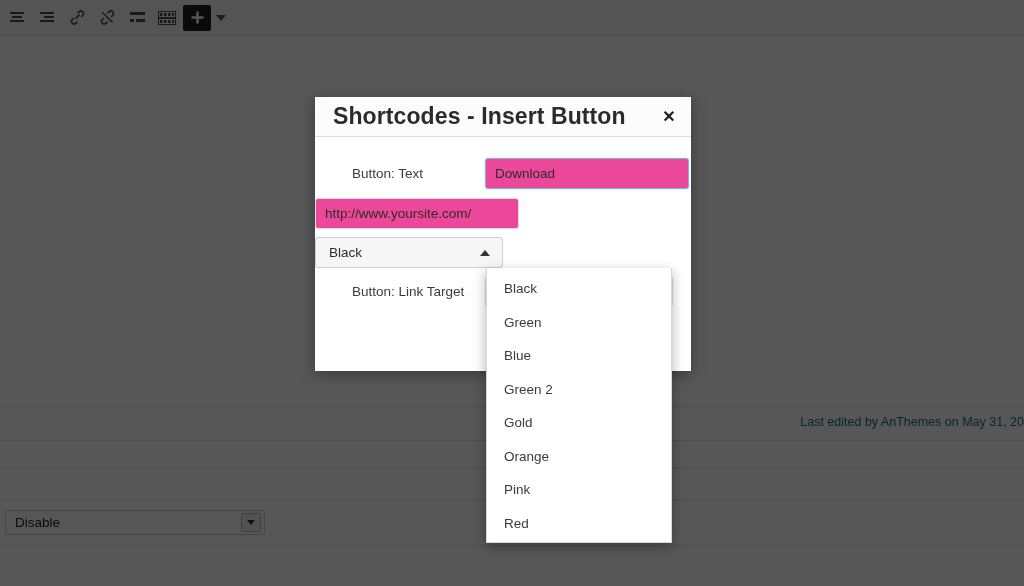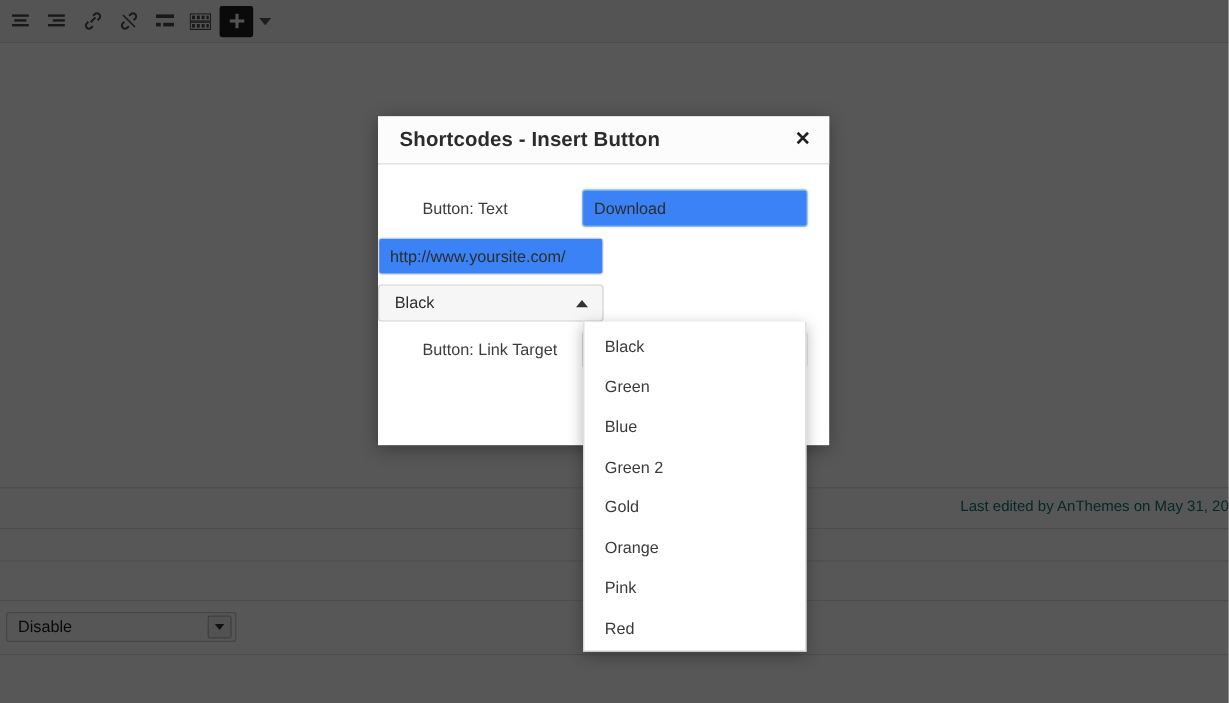--- a/index.html
+++ b/index.html
@@ -65,21 +65,21 @@
     color: #0f766e;
     padding-right: 0px;
     white-space: nowrap;
     overflow: hidden;
   }
   .lastedit span { padding-right: 0; }
 
   .bottom-select {
     position: absolute;
     left: 5px; top: 510px;
-    width: 192px; height: 25px;
+    width: 260px; height: 25px;
     background: #fdfdfd;
     border: 1px solid #c9c9c9;
     border-radius: 3px;
     display: flex; align-items: center;
     font-size: 13.5px;
     color: #1a1a1a;
     padding-left: 9px;
   }
   .bottom-select .selarrow {
     position: absolute; right: 3px; top: 2px;
@@ -113,21 +113,21 @@
     z-index: 20;
   }
   .modal-head {
     position: relative;
     height: 40px;
     background: #fcfcfc;
     border-bottom: 1px solid #dddddd;
     display: flex; align-items: center;
   }
   .modal-title {
-    font-size: 17px;
+    font-size: 23px;
     font-weight: bold;
     color: #2b2b2b;
     padding-left: 18px;
     letter-spacing: 0.1px;
   }
   .modal-close {
     position: absolute; right: 10px; top: 9px;
     width: 24px; height: 22px;
     display: flex; align-items: center; justify-content: center;
     font-size: 16px; font-weight: bold;
@@ -147,23 +147,23 @@
   }
   .flabel {
     width: 170px;
     padding-left: 37px;
     font-size: 13.5px;
     color: #3c3c3c;
   }
   .fctl { position: relative; }
 
   .tinput {
-    width: 188px; height: 31px;
+    width: 204px; height: 31px;
     border: 1px solid #d3d3d3;
-    background: #3b82f6;
+    background: #ec4899;
     border-radius: 3px;
     font-size: 13.5px;
     color: #2c2c2c;
     padding-left: 9px;
     display: flex; align-items: center; text-align: right;
   }
   .tinput.focused {
     border: 1px solid #7eb4dd;
     box-shadow: 0 0 2px rgba(126,180,221,0.5);
   }

